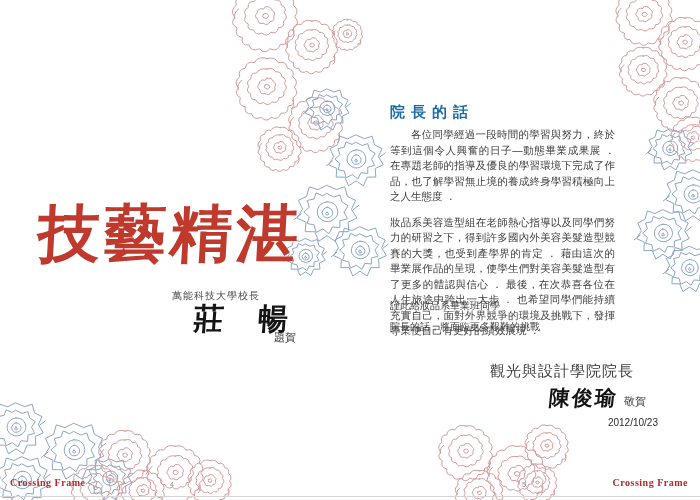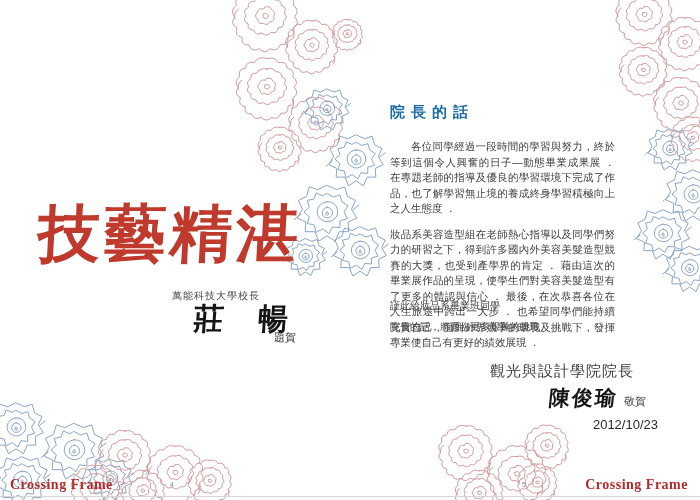--- a/index.html
+++ b/index.html
@@ -48,21 +48,21 @@
     font-size:11px;color:#333;
   }
 
   
   .r-title{
     position:absolute;left:390px;top:103px;
     font-size:15px;font-weight:bold;letter-spacing:6px;
     color:#1c6ca8;
   }
   .r-body{
-    position:absolute;left:390px;top:139px;width:225px;
+    position:absolute;left:390px;top:127px;width:225px;
     font-size:10.5px;line-height:15.5px;
     word-break:break-all;text-align:justify;
     color:#3d3d3d;
   }
   .r-body p{margin:0 0 10px 0;}
   .r-body p.indent{text-indent:2em;}
   .r-closing{
     position:absolute;left:390px;top:295px;width:260px;
     font-size:10px;line-height:21px;color:#3d3d3d;
   }
@@ -72,27 +72,27 @@
     text-align:right;color:#3d3d3d;
   }
   .r-sign .title{font-size:15px;letter-spacing:1px;margin-right:42px;}
   .r-sign .name-row{margin-top:3px;white-space:nowrap;}
   .r-sign .name{
     font-family:"DejaVu Serif", serif;
     font-weight:bold;font-size:21px;color:#151515;
     letter-spacing:2px;transform:skewX(-6deg);display:inline-block;
   }
   .r-sign .suffix{font-size:11px;margin-left:6px;margin-right:30px;}
-  .r-sign .date{font-size:13px;margin-top:5px;margin-right:18px;color:#2c2c2c;}
+  .r-sign .date{font-size:10px;margin-top:5px;margin-right:18px;color:#2c2c2c;}
 
   
   .brand{
     position:absolute;top:477px;
     font-family:"Liberation Serif", serif;
-    font-weight:bold;font-size:14px;
+    font-weight:bold;font-size:10px;
     color:#b32b2b;letter-spacing:0.5px;
   }
   .brand.left{left:10px;}
   .brand.right{right:12px;}
   .pagenum{
     position:absolute;top:481px;
     font-size:7px;color:#8a8a8a;
   }
   .pagenum.left{left:170px;}
   .pagenum.right{left:522px;}

